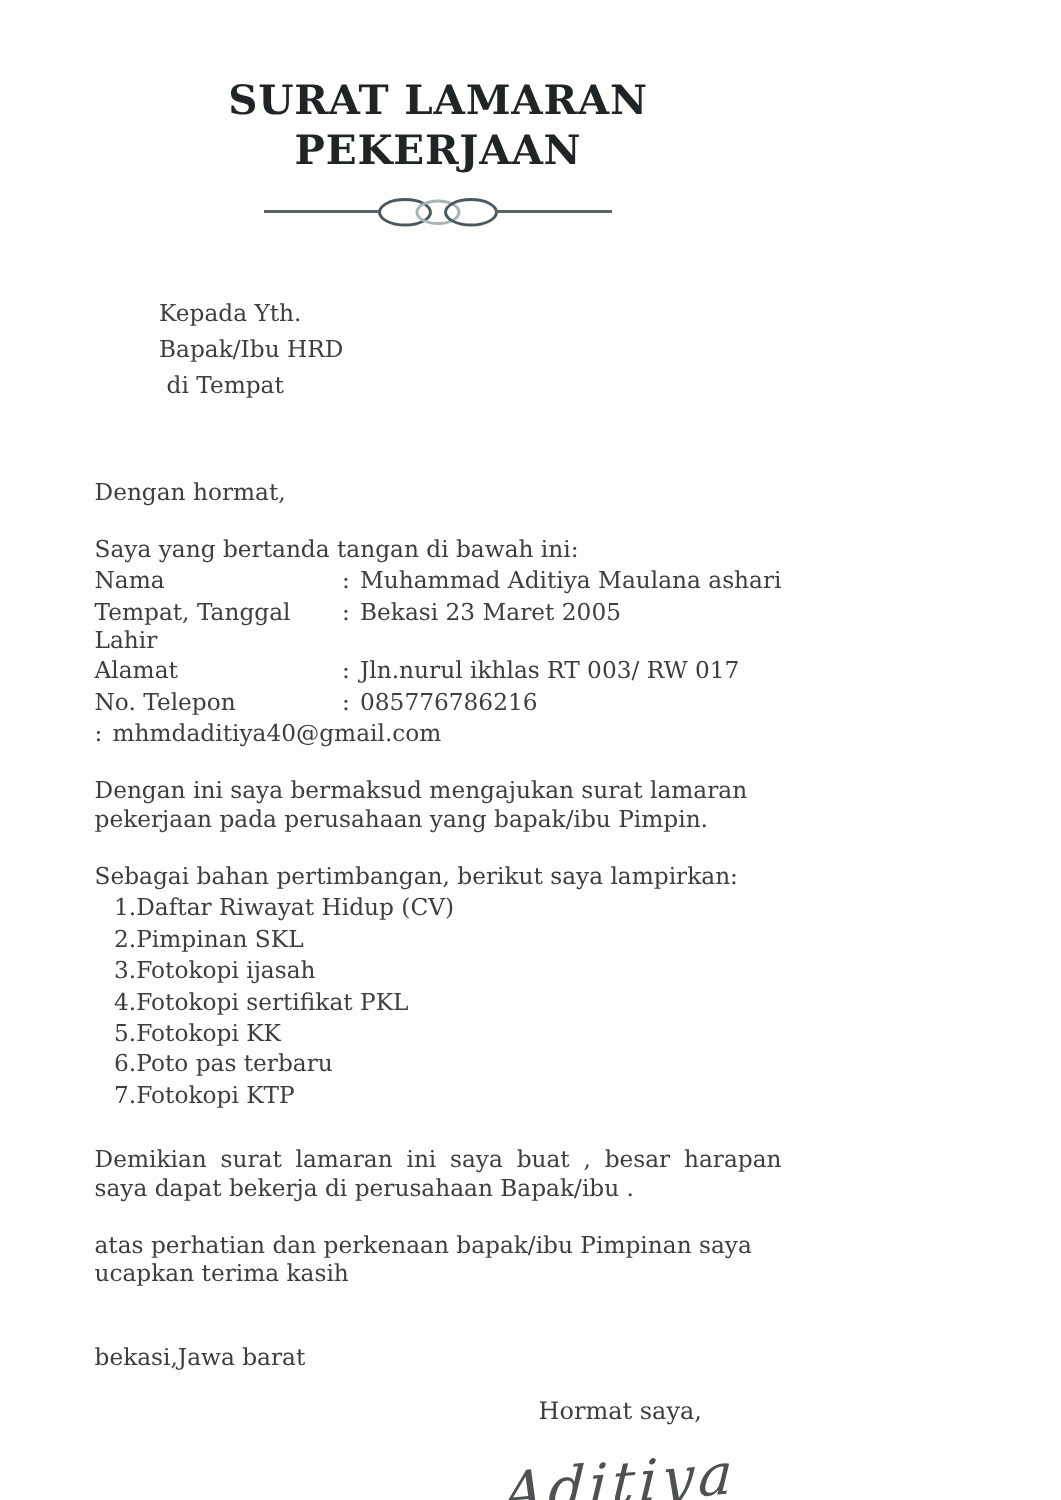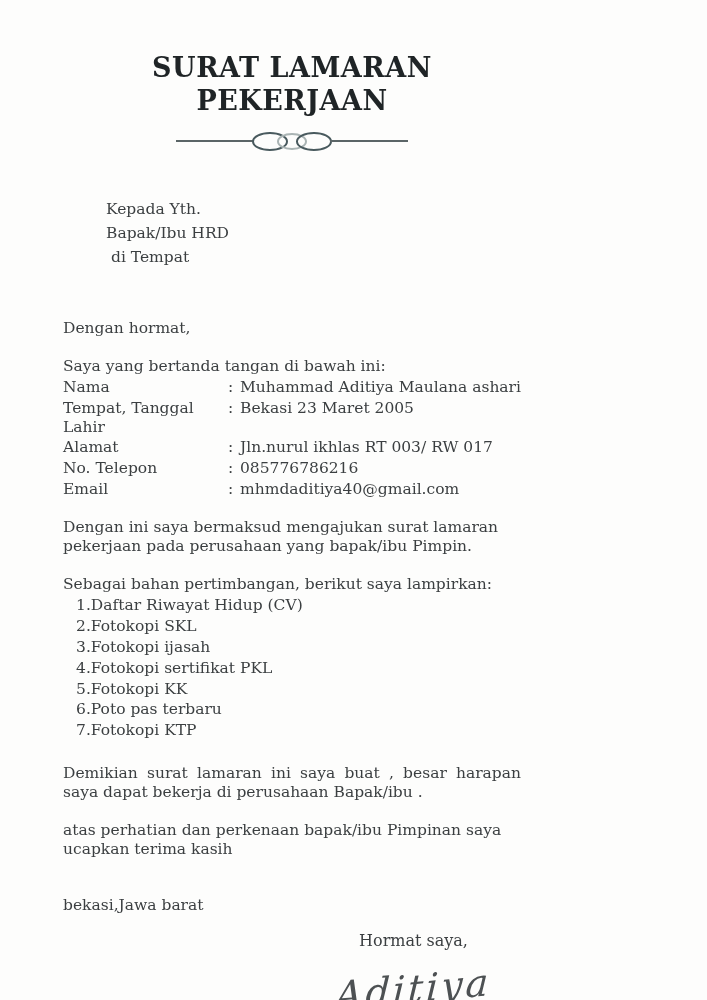--- a/index.html
+++ b/index.html
@@ -156,33 +156,32 @@
       <span class="info-label">Alamat</span>
       <span class="info-colon">:</span>
       <span class="info-value">Jln.nurul ikhlas RT 003/ RW 017</span>
     </div>
     <div class="info-row">
       <span class="info-label">No. Telepon</span>
       <span class="info-colon">:</span>
       <span class="info-value">085776786216</span>
     </div>
     <div class="info-row">
-      <span class="info-label">Email</span>
       <span class="info-colon">:</span>
       <span class="info-value">mhmdaditiya40@gmail.com</span>
     </div>
   </div>
 
   <p class="purpose">Dengan ini saya bermaksud mengajukan surat lamaran pekerjaan pada perusahaan yang bapak/ibu Pimpin.</p>
 
   <div class="attach-intro">Sebagai bahan pertimbangan, berikut saya lampirkan:</div>
 
   <ol class="attach-list">
     <li>Daftar Riwayat Hidup (CV)</li>
-    <li>Fotokopi SKL</li>
+    <li>Pimpinan SKL</li>
     <li>Fotokopi ijasah</li>
     <li>Fotokopi sertifikat PKL</li>
     <li>Fotokopi KK</li>
     <li>Poto pas terbaru</li>
     <li>Fotokopi KTP</li>
   </ol>
 
   <p class="closing">Demikian surat lamaran ini saya buat , besar harapan saya dapat bekerja di perusahaan Bapak/ibu .</p>
 
   <p class="thanks">atas perhatian dan perkenaan bapak/ibu Pimpinan saya ucapkan terima kasih</p>

